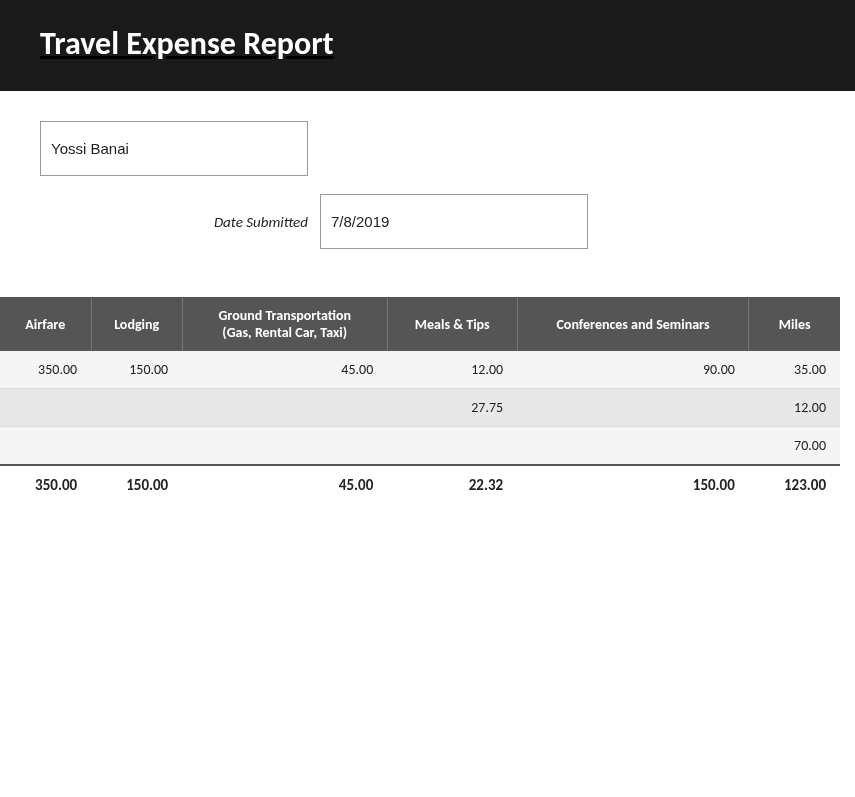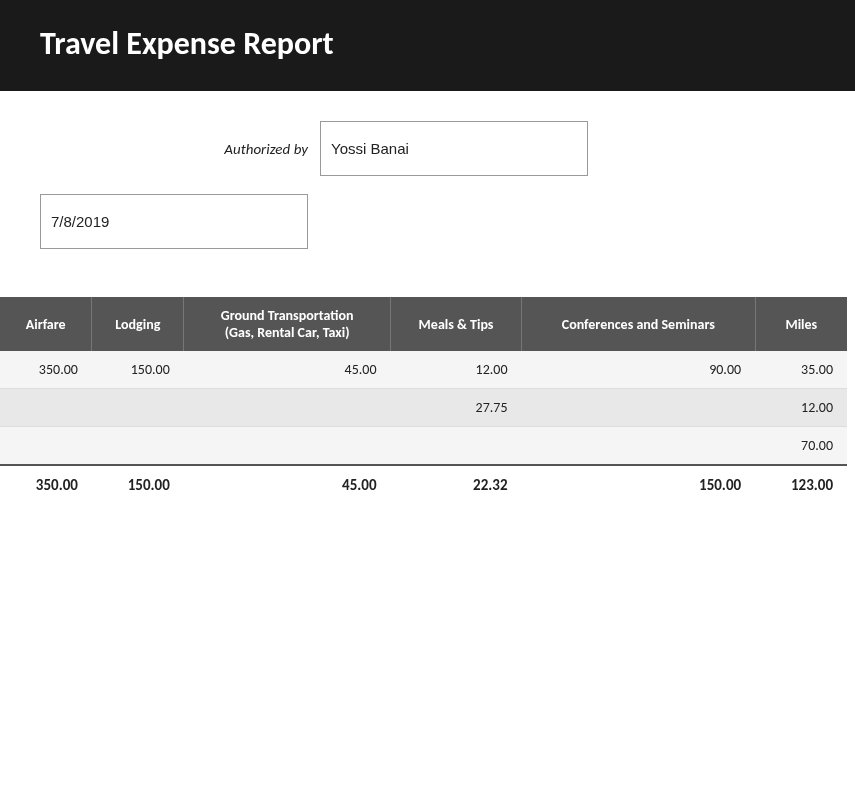--- a/index.html
+++ b/index.html
@@ -11,20 +11,21 @@
     body {
       font-family: Calibri, Arial, sans-serif;
       background: #ffffff;
       width: 855px;
       min-height: 797px;
     }
 
     .header-bar {
       background: #1a1a1a;
       padding: 24px 40px 28px 40px;
+      text-decoration: underline;
     }
 
     .header-title {
       color: #ffffff;
       font-size: 32px;
       font-weight: bold;
     }
 
     .form-section {
       padding: 30px 40px 20px 40px;
@@ -49,21 +50,21 @@
     .form-input {
       border: 1px solid #999;
       padding: 18px 10px;
       font-size: 15px;
       color: #222;
       width: 268px;
       background: #fff;
     }
 
     .table-section {
-      padding: 10px 8px 0 0;
+      padding: 10px 15px 0 0;
     }
 
     table {
       width: 100%;
       border-collapse: collapse;
     }
 
     thead tr {
       background: #555555;
       color: #ffffff;
@@ -118,24 +119,24 @@
   </style>
 </head>
 <body>
 
 <div class="header-bar">
   <div class="header-title">Travel Expense Report</div>
 </div>
 
 <div class="form-section">
   <div class="form-row">
-    <div class="form-label">Authorized by</div>
     <input class="form-input" type="text" value="Yossi Banai" style="">
   </div>
   <div class="form-row">
+    <div class="form-label">Date Submitted</div>
     <input class="form-input" type="text" value="7/8/2019" style="">
   </div>
 </div>
 
 <div class="table-section">
   <table>
     <thead>
       <tr>
         <th>Airfare</th>
         <th>Lodging</th>

